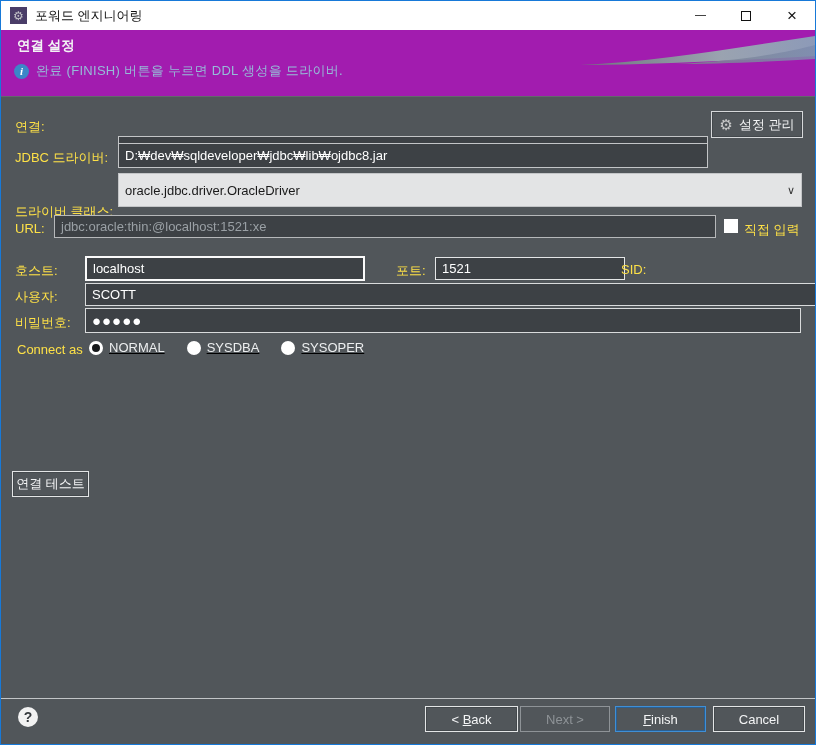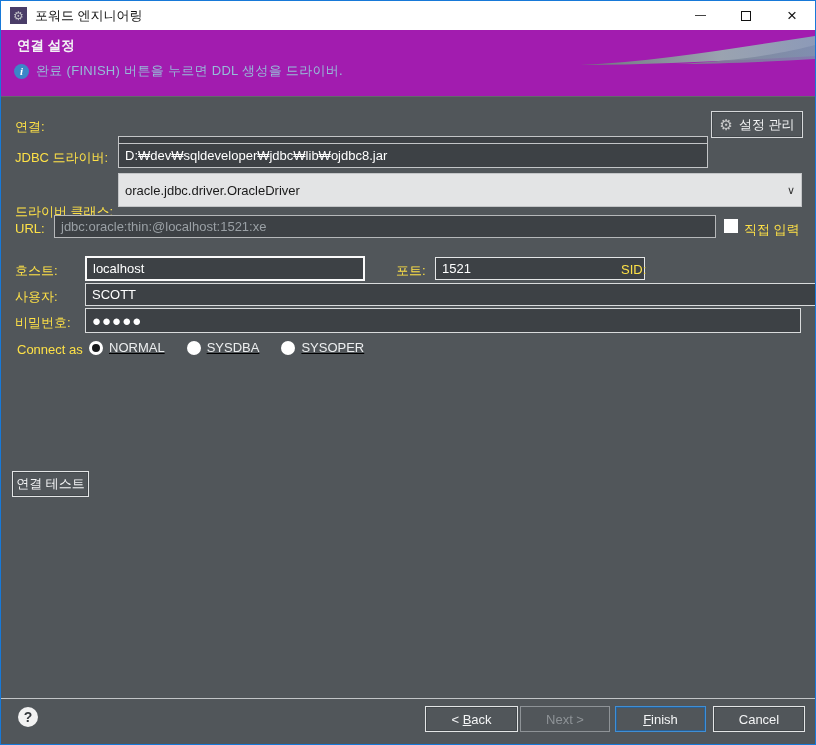--- a/index.html
+++ b/index.html
@@ -173,21 +173,21 @@
     <span>jdbc:oracle:thin:@localhost:1521:xe</span>
   </div>
   <div class="checkbox" style="left:723px; top:218px;"></div>
   <div class="label" style="left:743px; top:220px;">직접 입력</div>
 
   <div class="label" style="left:14px; top:261px;">호스트:</div>
   <div class="field" style="left:84px; top:255px; width:280px; height:25px; border:2px solid #fafafa;">
     <span>localhost</span>
   </div>
   <div class="label" style="left:395px; top:261px;">포트:</div>
-  <div class="field" style="left:434px; top:256px; width:210px; height:23px; border-color:#e4e6e7;">
+  <div class="field" style="left:434px; top:256px; width:190px; height:23px; border-color:#e4e6e7;">
     <span>1521</span>
   </div>
   <div class="label" style="left:620px; top:261px;">SID:</div>
 
   <div class="label" style="left:14px; top:287px;">사용자:</div>
   <div class="field" style="left:84px; top:282px; width:765px; height:23px; border-color:#d9dbdc;">
     <span>SCOTT</span>
   </div>
 
   <div class="label" style="left:14px; top:313px;">비밀번호:</div>

